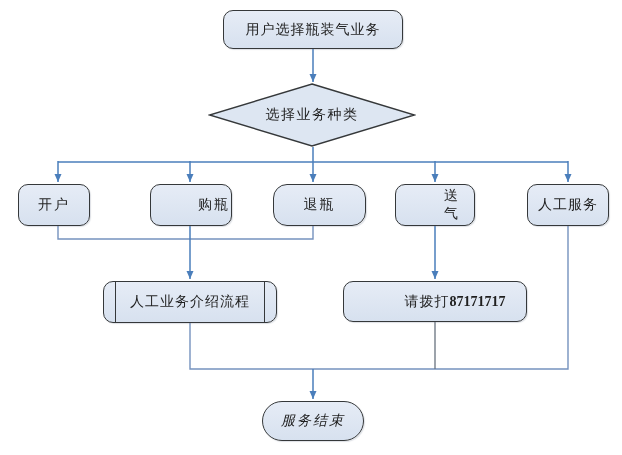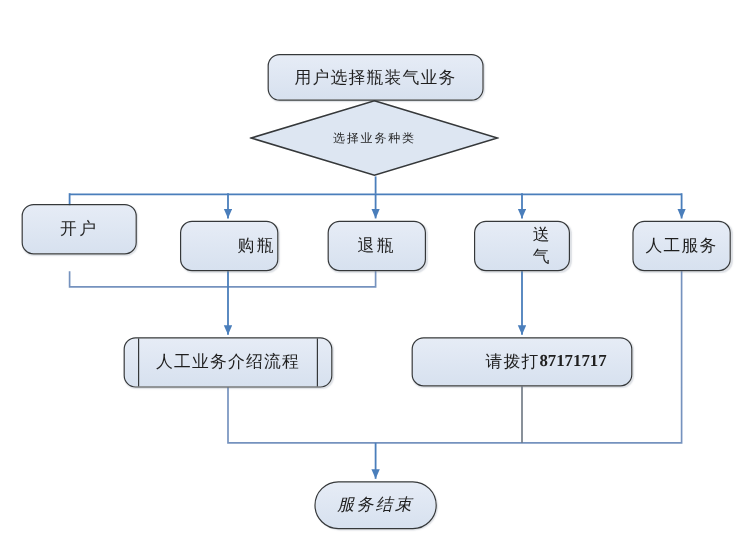--- a/index.html
+++ b/index.html
@@ -20,41 +20,41 @@
     box-sizing:border-box;
     border:1.5px solid var(--node_border,#35383a);
     border-radius:10px;
     background:linear-gradient(180deg,var(--node_fill_top,#e6ecf6) 0%,var(--node_fill_bottom,#d7e1ef) 100%);
     display:flex;align-items:center;justify-content:center;
     color:var(--text,#1f1f1f);
     font-size:14px;
     letter-spacing:2px;
     box-shadow:1px 1px 1px rgba(120,130,150,0.25);
   }
-  .node-start{left:223px;top:10px;width:180px;height:39px;letter-spacing:1px;margin-top:35px;}
-  .node-b0{left:18px; top:170px;width:96px;height:42px;}
+  .node-start{left:223px;top:10px;width:180px;height:39px;letter-spacing:1px;}
+  .node-b0{left:18px; top:184px;width:72px;height:42px;}
   .node-b1{left:150px;top:184px;width:82px;height:42px;padding-left:46px;}
-  .node-b2{left:273px;top:184px;width:82px;height:42px;}
+  .node-b2{left:273px;top:184px;width:93px;height:42px;border-radius:14px;}
   .node-b3{left:395px;top:184px;width:80px;height:42px;padding-left:48px;}
   .node-b4{left:527px;top:184px;width:82px;height:42px;letter-spacing:1px;}
   .node-proc{left:103px;top:281px;width:174px;height:42px;letter-spacing:1px;}
   .node-call{left:343px;top:281px;width:184px;height:41px;letter-spacing:1px;padding-left:40px;}
   .node-end{left:262px;top:401px;width:102px;height:40px;border-radius:20px;font-style:italic;}
   .sidebar{
     position:absolute;top:0;bottom:0;width:0;
     border-left:1.4px solid var(--node_border,#35383a);
   }
   .sidebar.left{left:11px;}
   .sidebar.right{right:11px;}
   .diamond-wrap{position:absolute;left:208px;top:83px;width:208px;height:64px;}
   .diamond-wrap svg{position:absolute;left:0;top:0;}
   .diamond-label{
     position:absolute;left:0;top:0;width:208px;height:64px;
     display:flex;align-items:center;justify-content:center;
-    color:var(--text,#1f1f1f);font-size:10px;letter-spacing:1.5px;
+    color:var(--text,#1f1f1f);font-size:14px;letter-spacing:1.5px;
   }
   .phone{font-family:"Liberation Serif","DejaVu Serif",serif;font-weight:bold;letter-spacing:0;text-align:right;}
 </style>
 </head>
 <body>
 
 <div class="canvas">
 
   <svg class="wires" width="622" height="455" viewBox="0 0 622 455">
     <defs>

